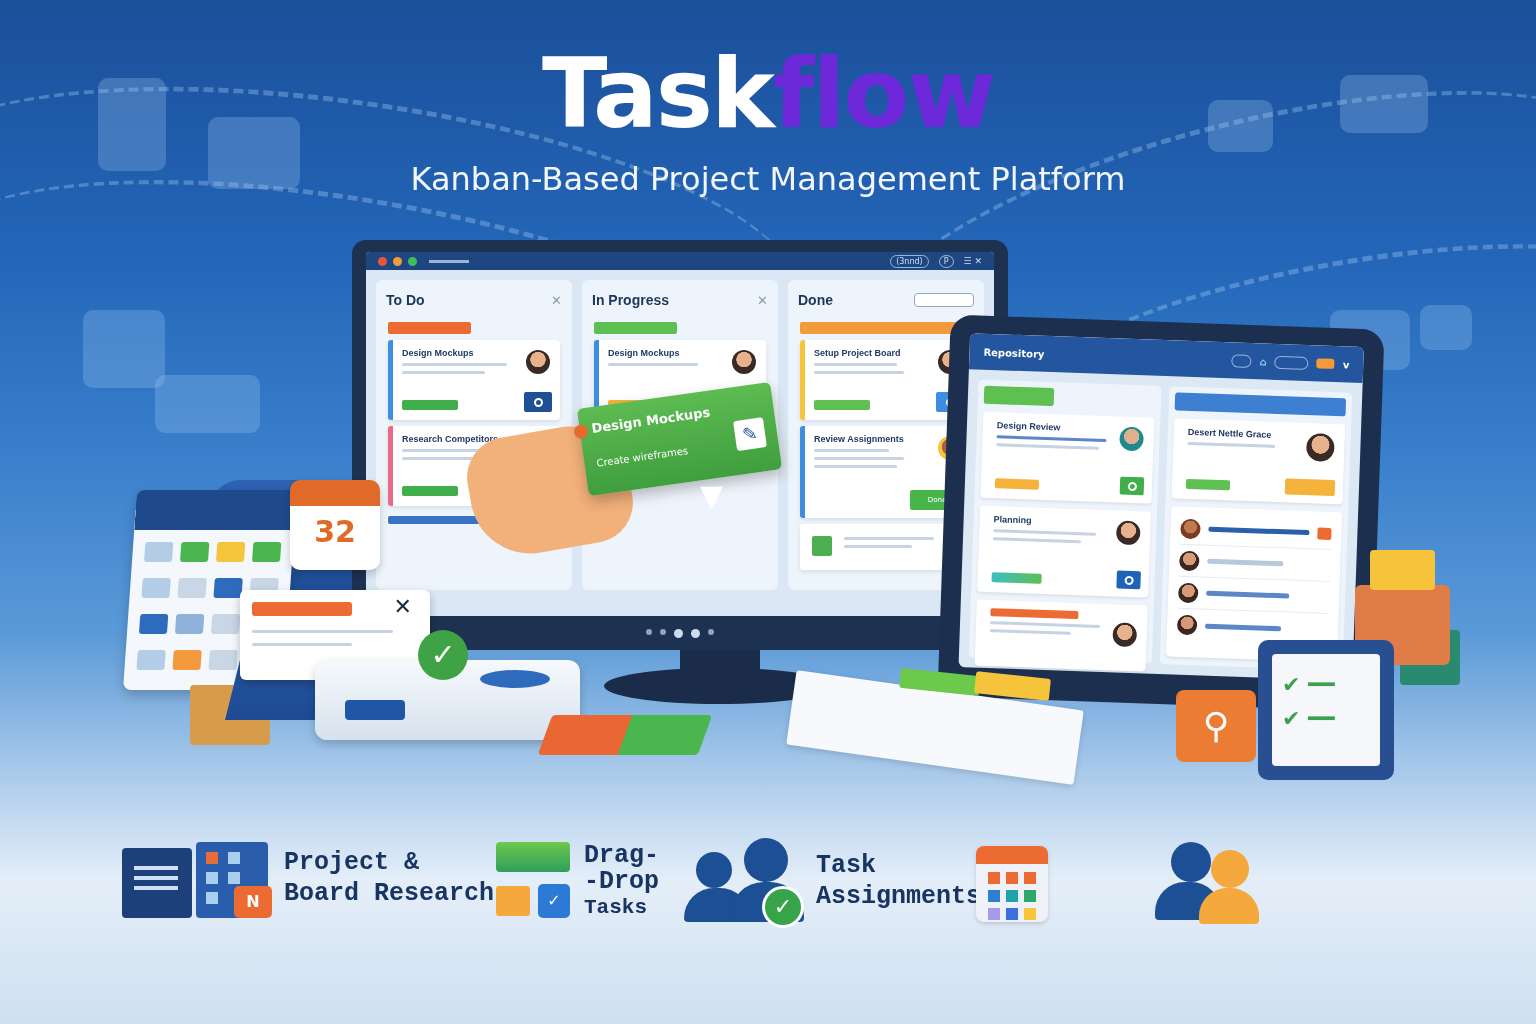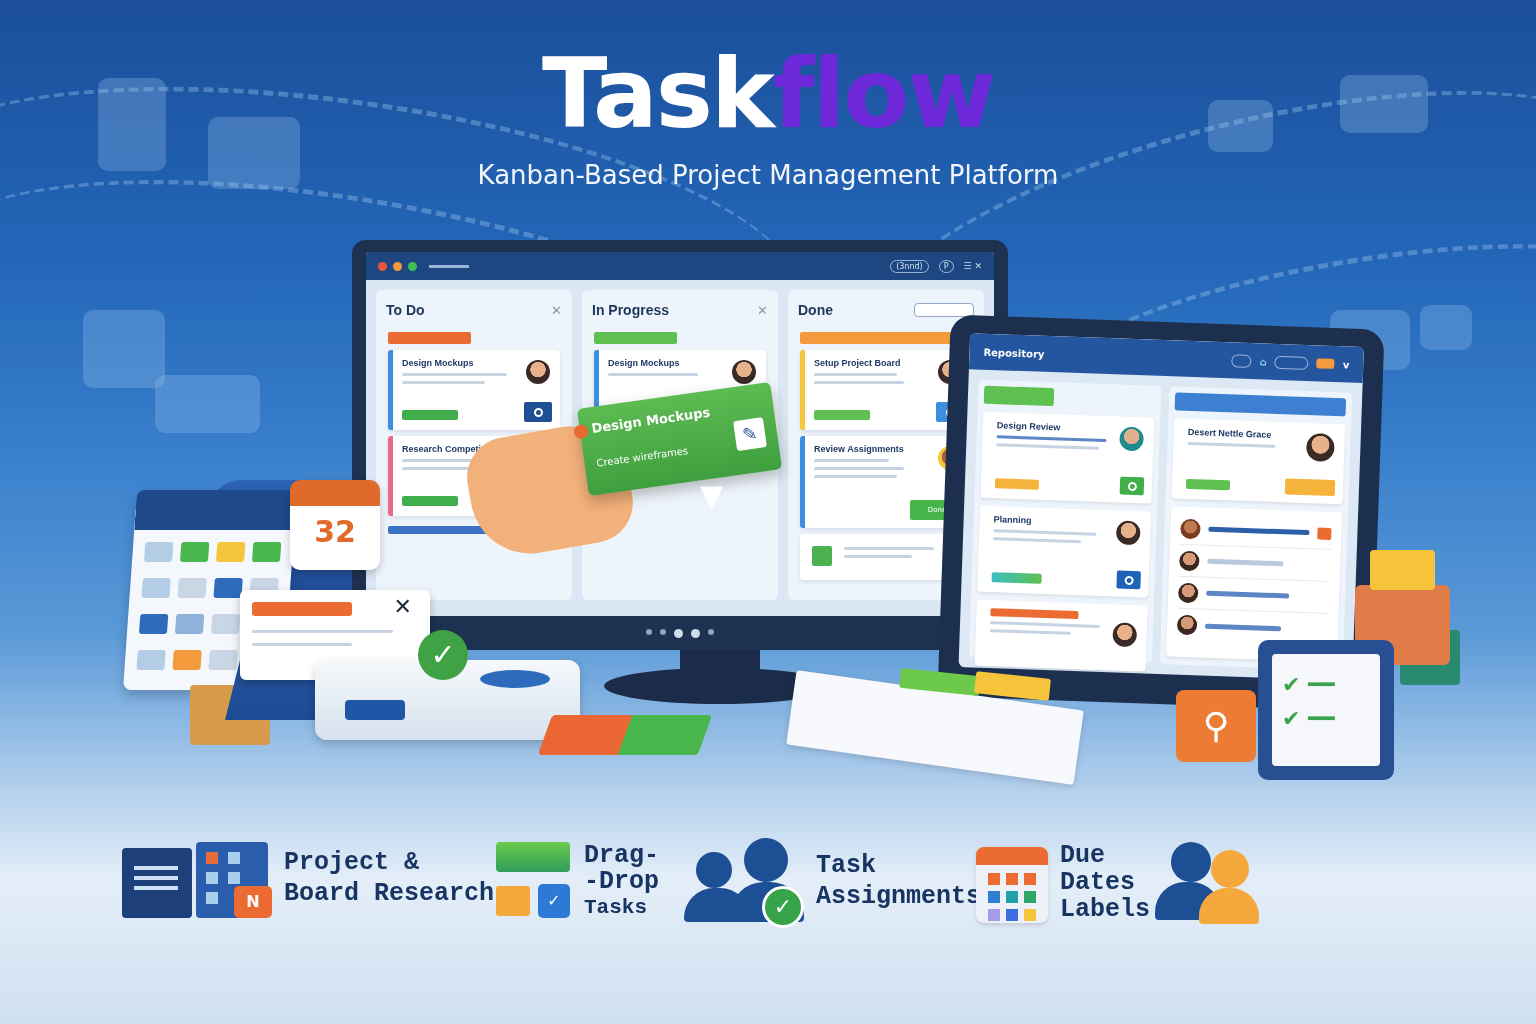--- a/index.html
+++ b/index.html
@@ -5,25 +5,25 @@
 *{box-sizing:border-box;margin:0;padding:0}
 html,body{width:1536px;height:1024px;overflow:hidden}
 body{font-family:"DejaVu Sans","Liberation Sans",sans-serif;position:relative;
 background:linear-gradient(180deg,#1b4f9a 0%,#2366b8 25%,#3a80cc 45%,#5b9ad8 62%,#b8d3ee 78%,#e4eef8 86%,#cfe0f1 100%);}
 .abs{position:absolute}
 .bgdeco{position:absolute;background:rgba(160,200,240,.28);border-radius:10px}
 .dash{position:absolute;border-top:5px dashed rgba(170,205,240,.35);border-radius:50%}
 .hero-title{position:absolute;top:38px;left:0;width:1536px;text-align:center;font-weight:bold;font-size:96px;letter-spacing:-2px;font-family:"DejaVu Sans",sans-serif}
 .hero-title .t1{color:#fff}
 .hero-title .t2{color:#6d28d9}
-.subtitle{position:absolute;top:160px;left:0;width:1536px;text-align:center;color:#f2f6fb;font-size:26px;font-family:"DejaVu Sans",sans-serif}
+.subtitle{position:absolute;top:160px;left:0;width:1536px;text-align:center;color:#f2f6fb;font-size:32px;font-family:"DejaVu Sans",sans-serif}
 
 .monitor{position:absolute;left:352px;top:240px;width:656px;height:410px;background:#1d3150;border-radius:14px;padding:12px 14px 34px}
 .screen{width:100%;height:100%;background:#dbe7f4;border-radius:4px;overflow:hidden;position:relative}
-.titlebar{height:28px;background:#1e4680;display:flex;align-items:center;padding:0 12px;gap:6px}
+.titlebar{height:18px;background:#1e4680;display:flex;align-items:center;padding:0 12px;gap:6px}
 .dot{width:9px;height:9px;border-radius:50%}
 .tb-search{width:40px;height:3px;background:#9bb5d8;margin-left:6px}
 .tb-right{margin-left:auto;display:flex;gap:10px;align-items:center;color:#cfe0f5;font-size:9px}
 .pill{border:1px solid #9bb5d8;border-radius:8px;padding:1px 5px;font-size:8px;color:#cfe0f5}
 .board{display:flex;gap:10px;padding:10px;height:calc(100% - 34px)}
 .col{flex:1;background:#eef4fb;border-radius:6px;position:relative;padding:6px}
 .col-head{display:flex;align-items:center;justify-content:space-between;height:28px;padding:0 4px}
 .col-title{font-weight:bold;color:#1d3558;font-size:14px;font-family:"Liberation Sans",sans-serif}
 .col-x{color:#8a9ab0;font-size:13px}
 .tag{height:12px;border-radius:2px;margin:8px 6px 6px;width:60%}
@@ -374,25 +374,20 @@
     <div class="label">
       <div>Task</div>
         <div>Assignments</div>
     </div>
   </div>
   <div class="feat" style="left:976px;top:4px">
     <div class="ficon" style="width:72px;height:80px">
       <div class="abs" style="left:0;top:4px;width:72px;height:76px;background:#eef2f8;border-top:18px solid #ec6b33;border-radius:8px;box-shadow:0 2px 4px rgba(0,0,0,.15)"></div>
       <div class="abs" style="left:12px;top:30px;width:12px;height:12px;background:#ec6b33;box-shadow:18px 0 0 #ec6b33,36px 0 0 #ec6b33,0 18px 0 #2f7fd0,18px 18px 0 #1fa3a8,36px 18px 0 #2ea76a,0 36px 0 #a69be6,18px 36px 0 #3d6ee0,36px 36px 0 #f5c53b"></div>
     </div>
-    <div class="label" style="line-height:27px">
-      <div>Due</div>
-        <div>Dates</div>
-        <div>Labels</div>
-    </div>
   </div>
   <div class="feat" style="left:1155px;top:4px">
     <div class="ficon" style="width:104px;height:80px">
       <div class="abs" style="left:16px;top:0;width:40px;height:40px;background:#1d4f95;border-radius:50%"></div>
       <div class="abs" style="left:0;top:40px;width:66px;height:38px;background:#1d4f95;border-radius:30px 30px 4px 4px"></div>
       <div class="abs" style="left:56px;top:8px;width:38px;height:38px;background:#f5a83b;border-radius:50%"></div>
       <div class="abs" style="left:44px;top:46px;width:60px;height:36px;background:#f5a83b;border-radius:28px 28px 4px 4px"></div>
     </div>
   </div>
 </div>

